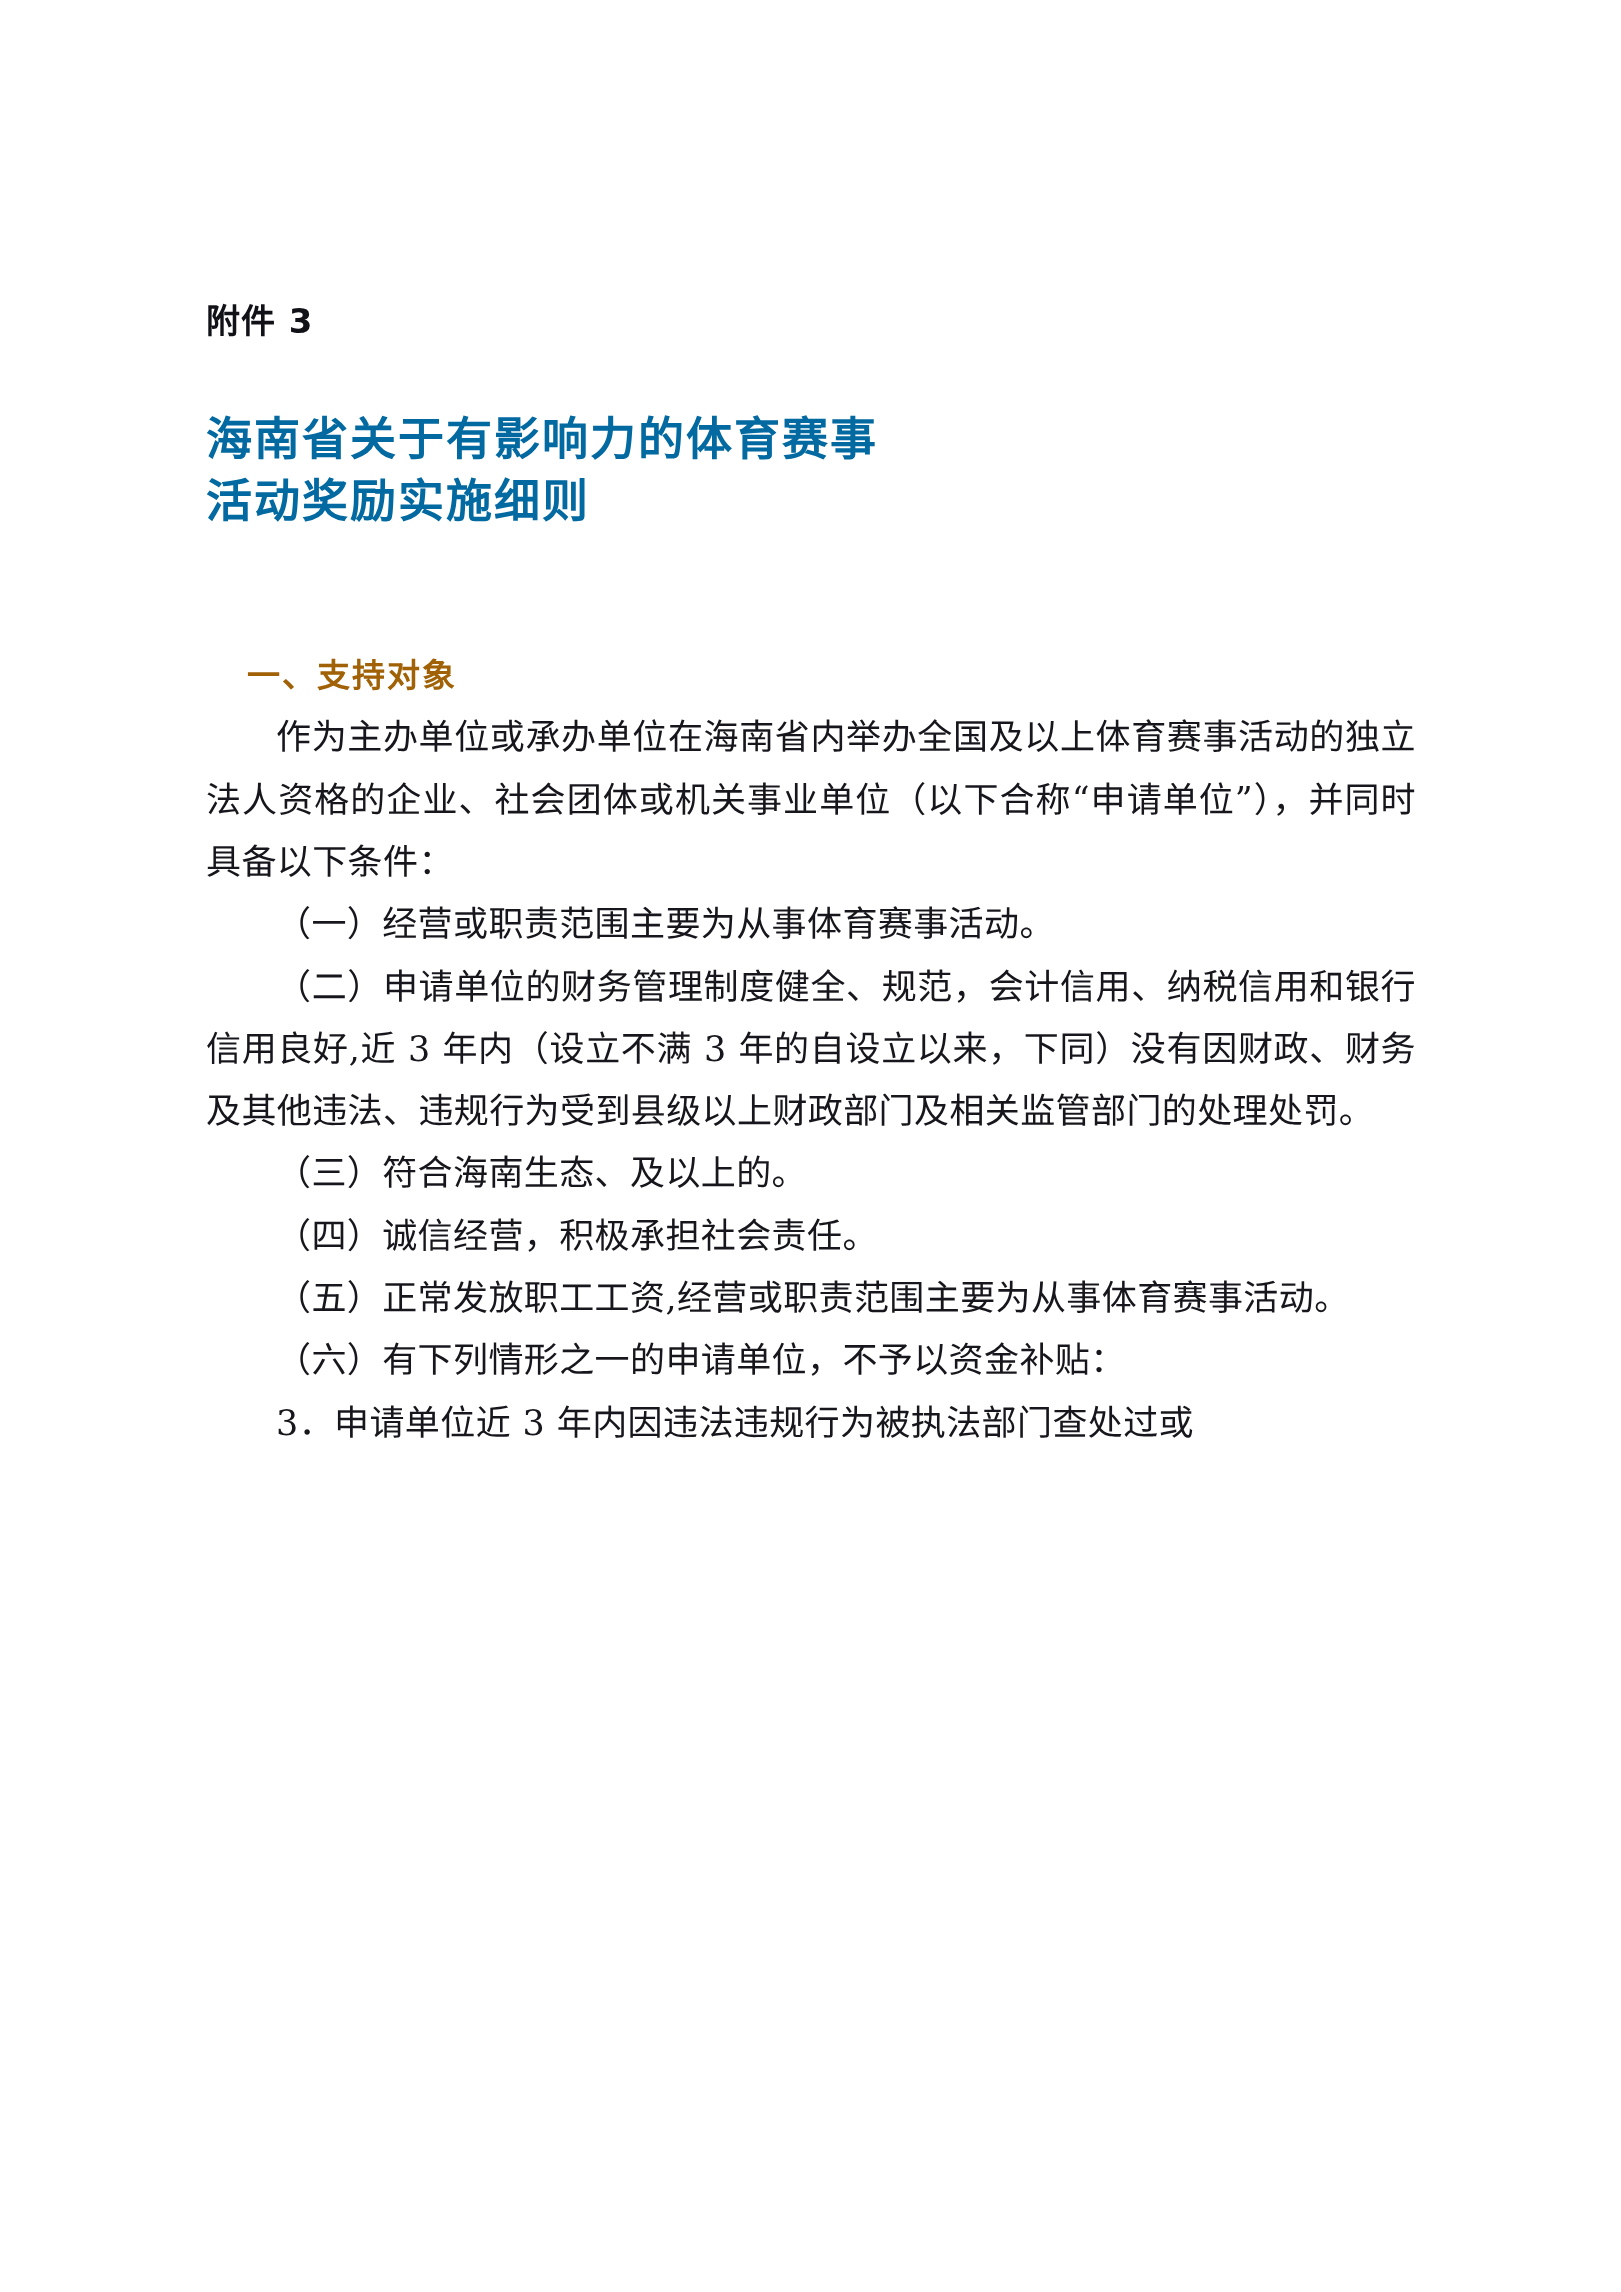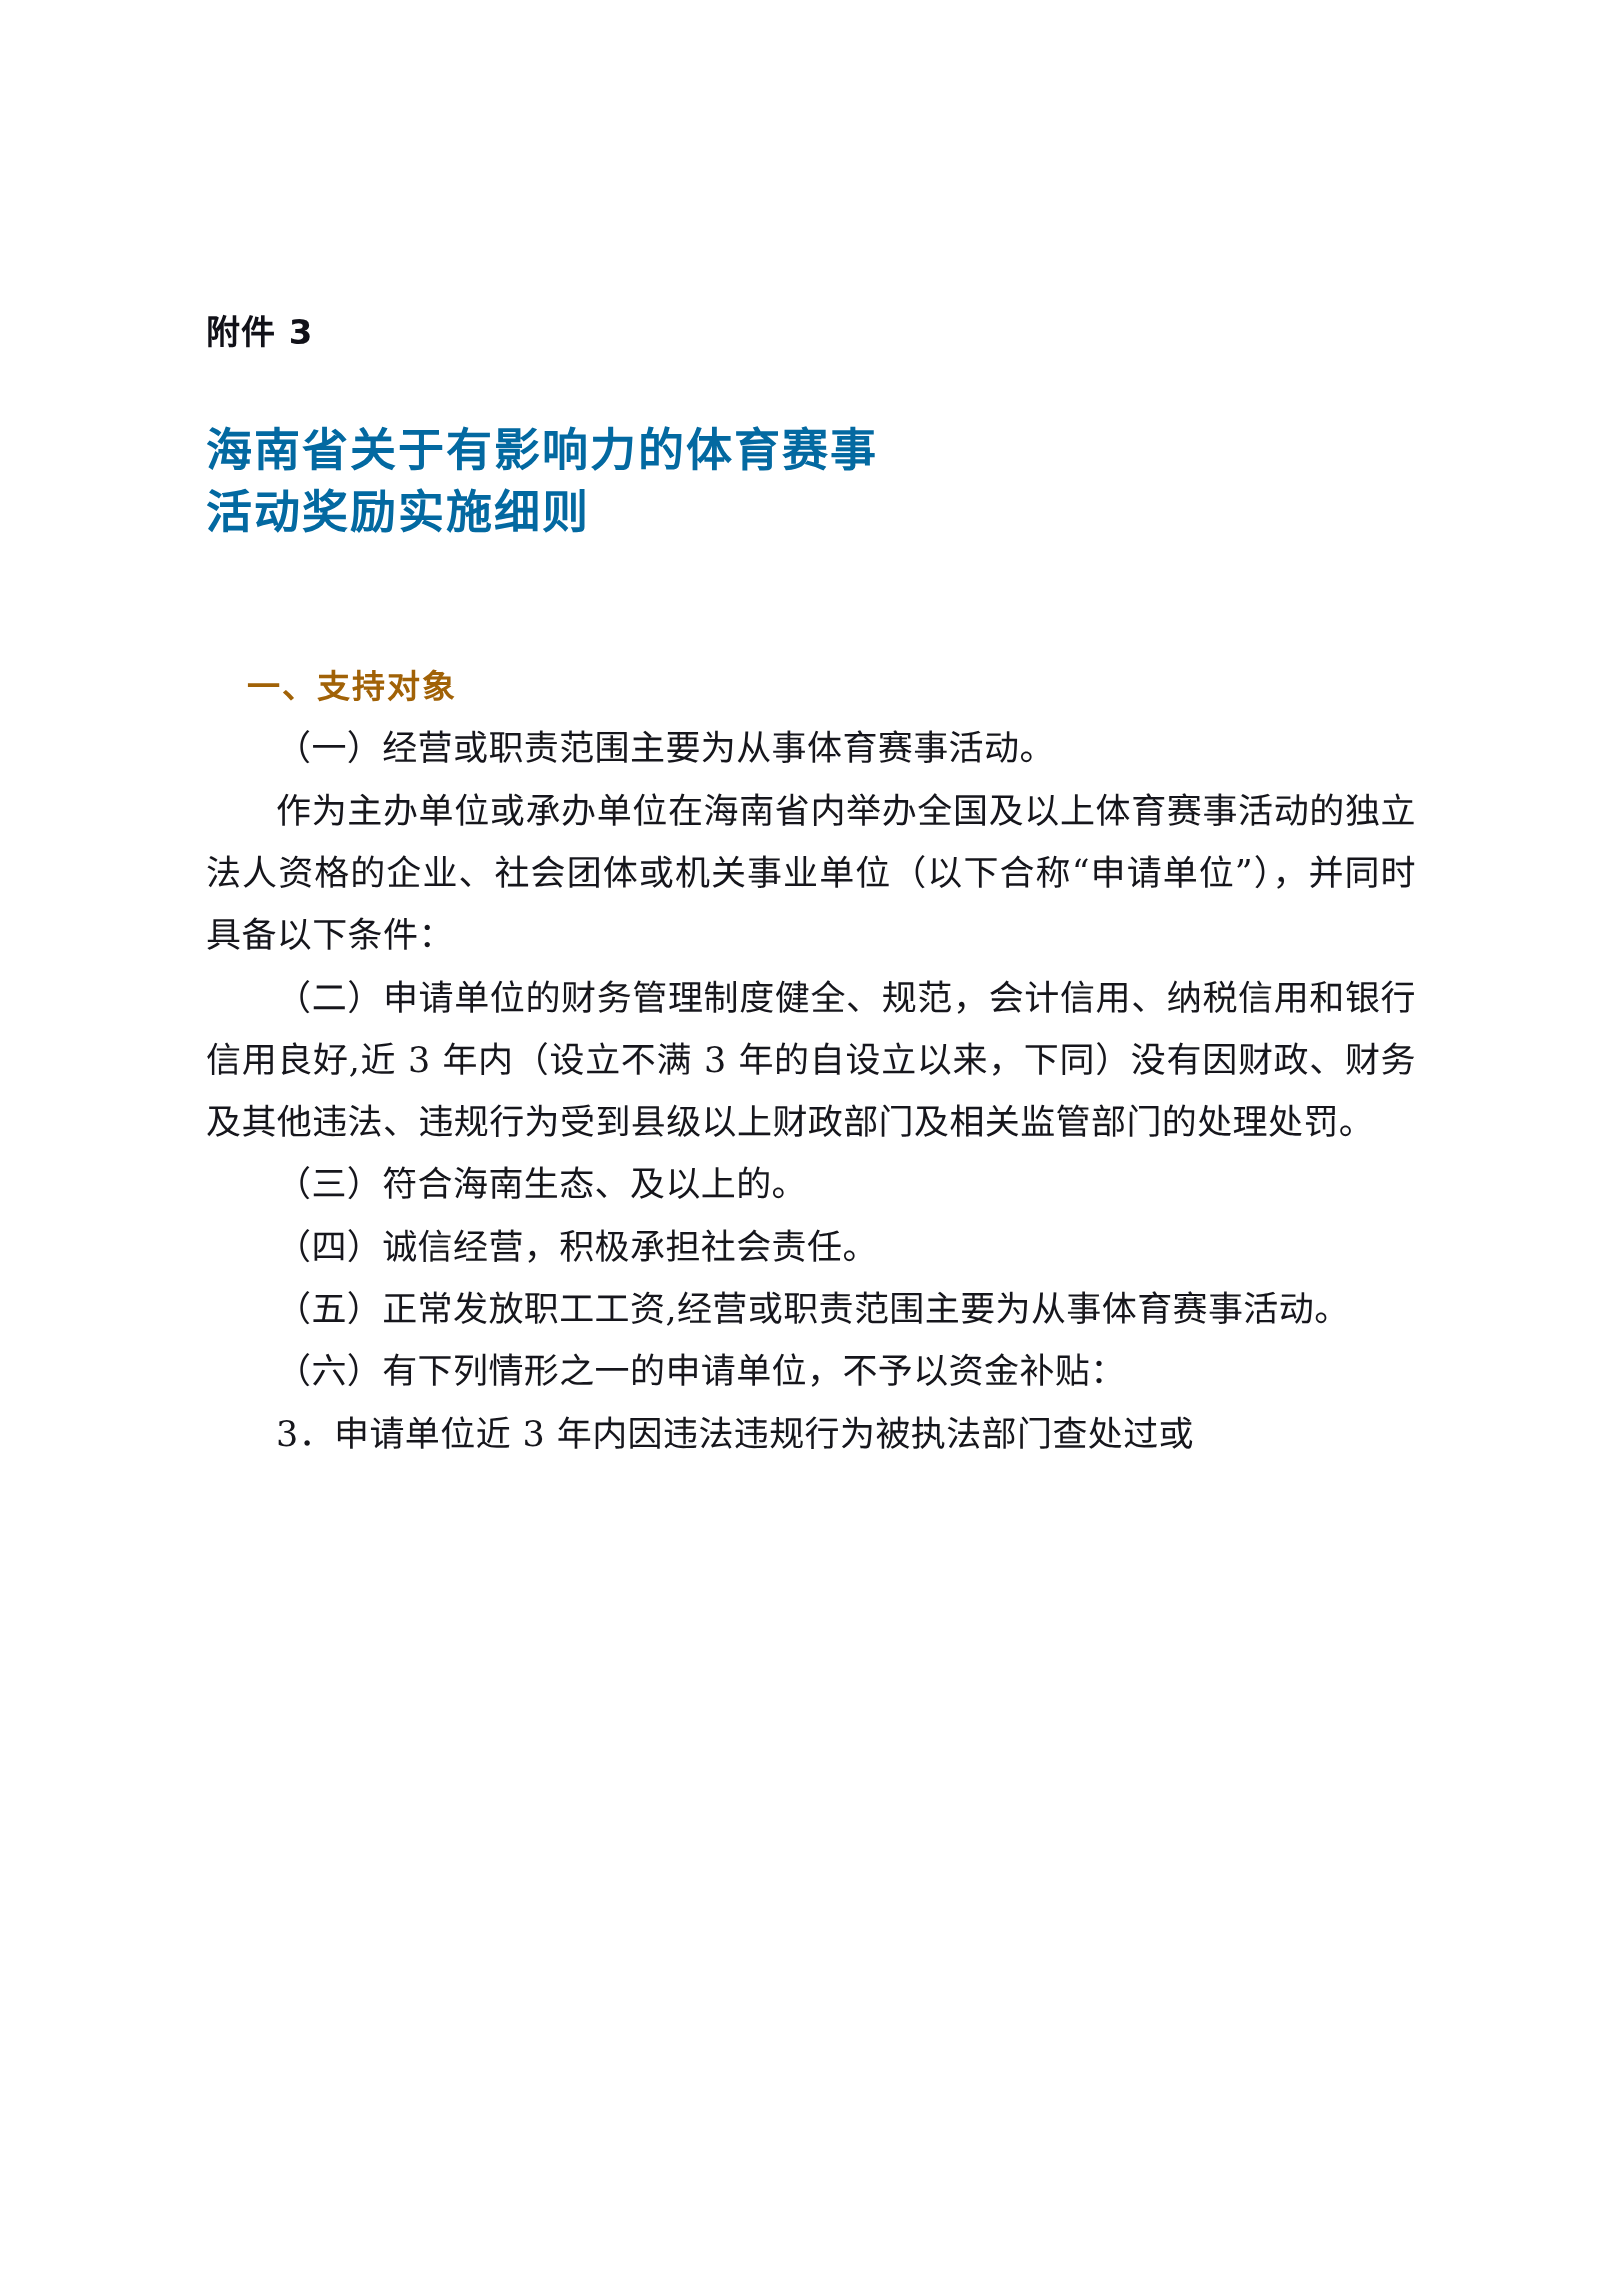--- a/index.html
+++ b/index.html
@@ -5,21 +5,21 @@
 <style>
   html, body {
     margin: 0;
     padding: 0;
     background: #ffffff;
   }
   .page {
     position: relative;
     width: 1621px;
     height: 1917px;
-    margin: 11px auto;
+    margin: 0 auto;
     background: #ffffff;
     box-sizing: border-box;
     font-family: "DejaVu Serif", "Liberation Serif", serif;
     color: #15151a;
     overflow: hidden;
   }
   .content {
     position: absolute;
     left: 206px;
     top: 0;
@@ -104,22 +104,22 @@
 
     <div class="doc-title">
       <span class="line1">海南省关于有影响力的体育赛事</span>
       <span class="line2">活动奖励实施细则</span>
     </div>
 
     <div class="body-text">
 
       <div class="section-heading">一、支持对象</div>
 
+      <p class="para">作为主办单位或承办单位在海南省内举办全国及以上体育赛事活动的独立法人资格的企业、社会团体或机关事业单位（以下合称“申请单位”），并同时具备以下条件：</p>
       <p class="para">（一）经营或职责范围主要为从事体育赛事活动。</p>
-      <p class="para">作为主办单位或承办单位在海南省内举办全国及以上体育赛事活动的独立法人资格的企业、社会团体或机关事业单位（以下合称“申请单位”），并同时具备以下条件：</p>
       <p class="para">（二）申请单位的财务管理制度健全、规范，会计信用、纳税信用和银行信用良好,近 3 年内（设立不满 3 年的自设立以来，下同）没有因财政、财务及其他违法、违规行为受到县级以上财政部门及相关监管部门的处理处罚。</p>
       <p class="para">（三）符合海南生态、及以上的。</p>
       <p class="para">（四）诚信经营，积极承担社会责任。</p>
       <p class="para">（五）正常发放职工工资,经营或职责范围主要为从事体育赛事活动。</p>
       <p class="para">（六）有下列情形之一的申请单位，不予以资金补贴：</p>
       <p class="para num">3．申请单位近 3 年内因违法违规行为被执法部门查处过或</p>
     </div>
 
     <div class="page-number">—23—</div>
   </div>

